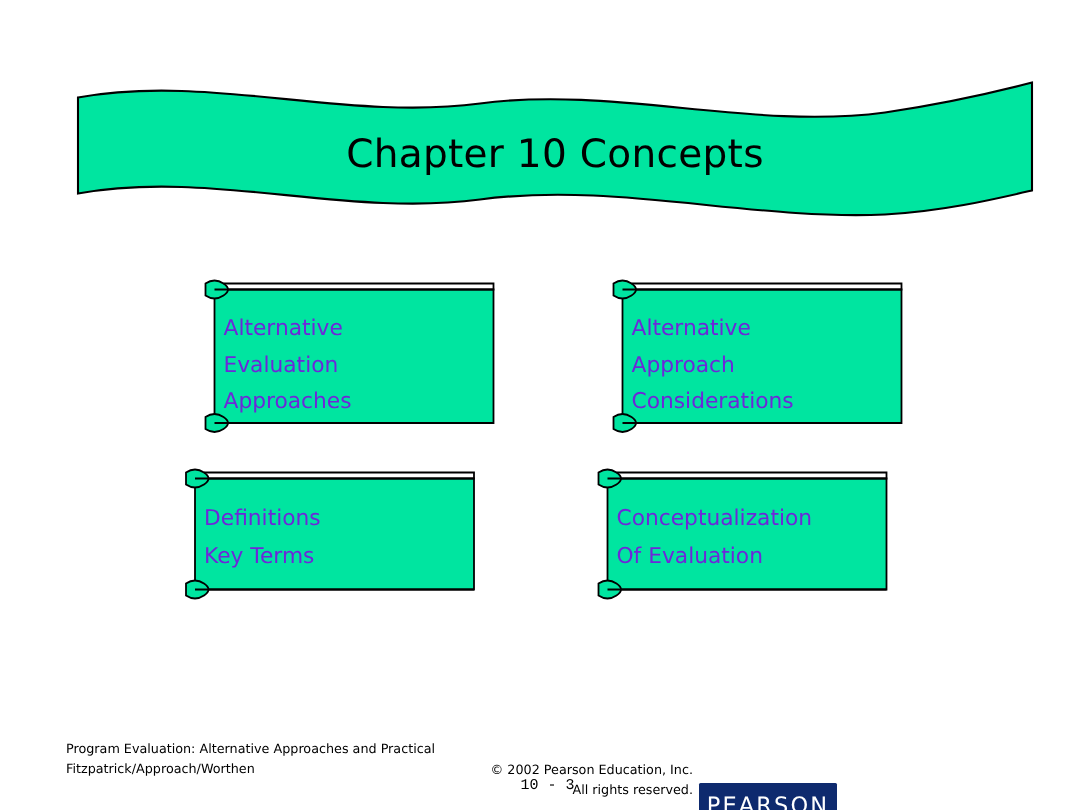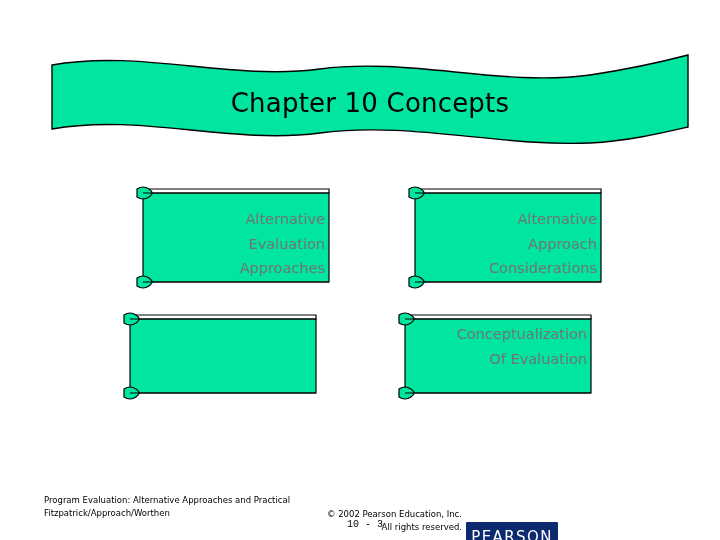--- a/index.html
+++ b/index.html
@@ -54,24 +54,23 @@
     height: 100%;
   }
   .box-note svg { display: block; }
   .box-text {
     position: absolute;
     left: 16px;
     top: 22px;
     right: 8px;
     font-size: 14.5px;
     line-height: 24.5px;
-    color: #737373;
+    color: #6d28d9;
     font-family: "DejaVu Sans", sans-serif;
     white-space: pre-line;
-    text-align: right;
   }
 
   
   .footer-left {
     position: absolute;
     left: 44px;
     top: 494px;
     width: 300px;
     font-size: 8.5px;
     line-height: 12.5px;
@@ -160,33 +159,35 @@
   <div class="boxwrap" style="left:120px; top:311px; width:200px; height:90px;">
     <div class="box-note">
       <svg width="200" height="90" viewBox="0 0 200 90" xmlns="http://www.w3.org/2000/svg">
         <path d="M10,8 L196,8 L196,82 L10,82 Z" fill="#00E5A0" stroke="#000000" stroke-width="1.2"></path>
         <path d="M4,4 Q10,0 16,4 Q22,8 16,12 Q10,16 4,12 Z" fill="#00E5A0" stroke="#000000" stroke-width="1.2"></path>
         <path d="M10,8 L196,8 L196,4 L16,4" fill="none" stroke="#000000" stroke-width="1.2"></path>
         <path d="M4,78 Q10,74 16,78 Q22,82 16,86 Q10,90 4,86 Z" fill="#00E5A0" stroke="#000000" stroke-width="1.2"></path>
         <path d="M10,82 L196,82" fill="none" stroke="#000000" stroke-width="1.2"></path>
       </svg>
     </div>
+    <div class="box-text" style="top:23px;">Definitions
+Key Terms</div>
   </div>
 
   <div class="boxwrap" style="left:395px; top:311px; width:200px; height:90px;">
     <div class="box-note">
       <svg width="200" height="90" viewBox="0 0 200 90" xmlns="http://www.w3.org/2000/svg">
         <path d="M10,8 L196,8 L196,82 L10,82 Z" fill="#00E5A0" stroke="#000000" stroke-width="1.2"></path>
         <path d="M4,4 Q10,0 16,4 Q22,8 16,12 Q10,16 4,12 Z" fill="#00E5A0" stroke="#000000" stroke-width="1.2"></path>
         <path d="M10,8 L196,8 L196,4 L16,4" fill="none" stroke="#000000" stroke-width="1.2"></path>
         <path d="M4,78 Q10,74 16,78 Q22,82 16,86 Q10,90 4,86 Z" fill="#00E5A0" stroke="#000000" stroke-width="1.2"></path>
         <path d="M10,82 L196,82" fill="none" stroke="#000000" stroke-width="1.2"></path>
       </svg>
     </div>
-    <div class="box-text" style="top:11px;margin-left:30px;">Conceptualization
+    <div class="box-text" style="top:23px;">Conceptualization
 Of Evaluation</div>
   </div>
 
   <div class="footer-left">
     <div>Program Evaluation: Alternative Approaches and Practical</div>
     <div>Fitzpatrick/Approach/Worthen</div>
   </div>
 
   <div class="footer-page">10 - 3</div>
 

